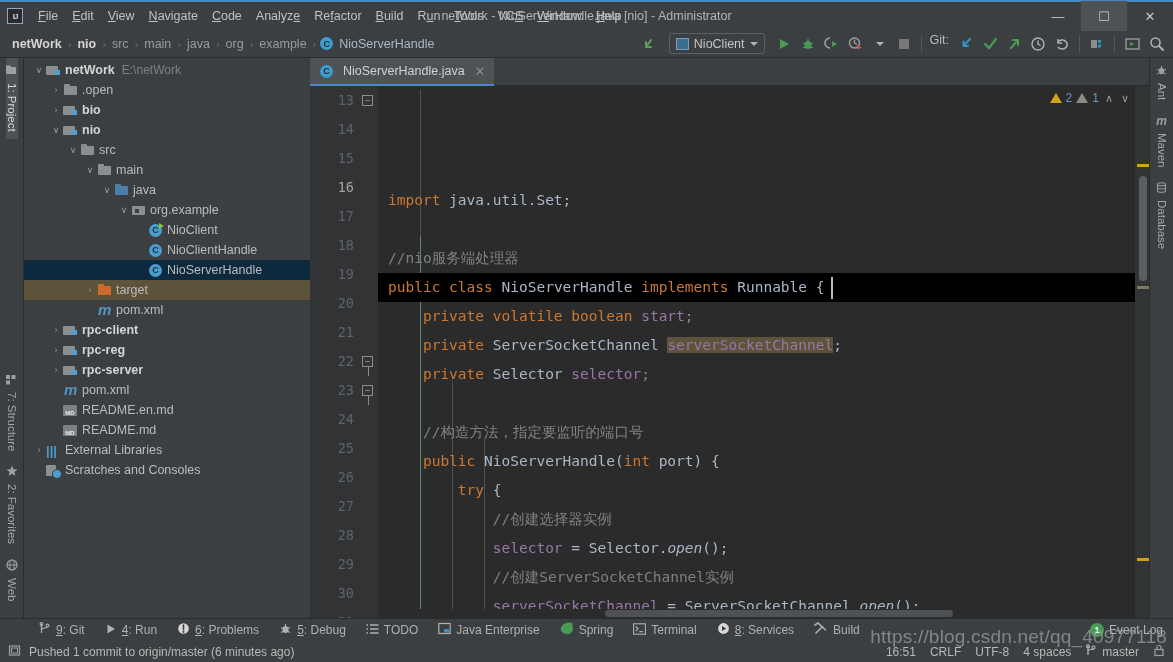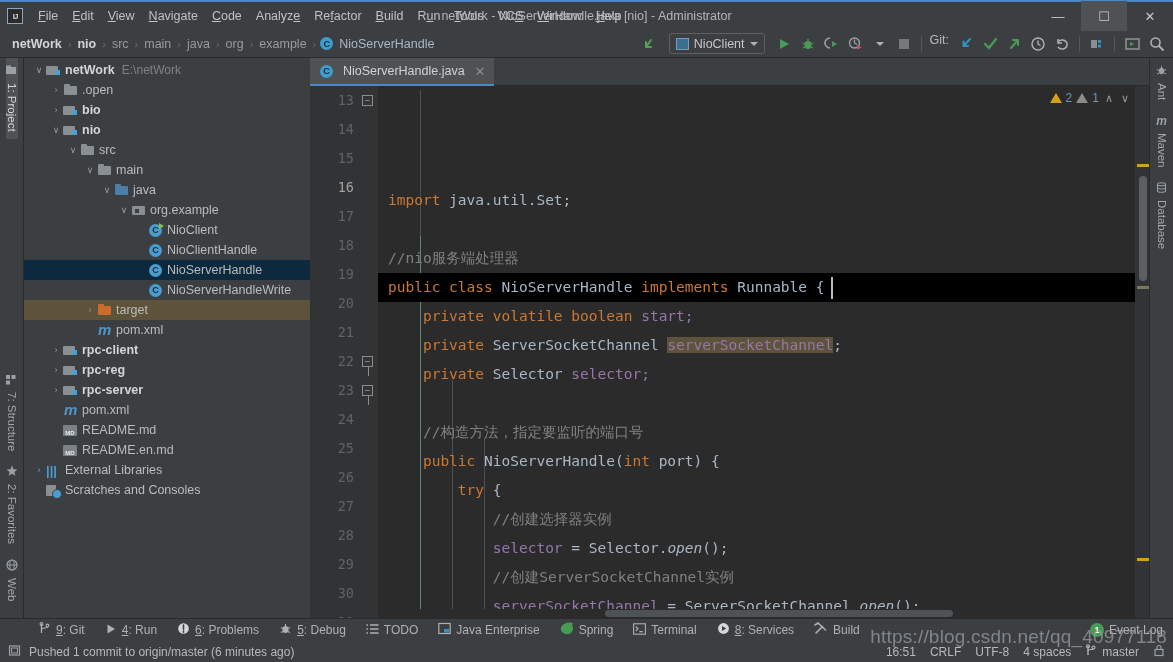--- a/index.html
+++ b/index.html
@@ -476,26 +476,20 @@
             <span class="tw"></span>
             <span class="ic ic-class"></span>
             <span class="tlabel">NioClientHandle</span>
           </div>
           <div class="tnode selected">
             <span style="width:110px;flex:0 0 110px"></span>
             <span class="tw"></span>
             <span class="ic ic-class"></span>
             <span class="tlabel">NioServerHandle</span>
           </div>
-          <div class="tnode">
-            <span style="width:110px;flex:0 0 110px"></span>
-            <span class="tw"></span>
-            <span class="ic ic-class"></span>
-            <span class="tlabel">NioServerHandleWrite</span>
-          </div>
           <div class="tnode marked">
             <span style="width:59px;flex:0 0 59px"></span>
             <span class="tw">›</span>
             <span class="ic ic-folder orange"></span>
             <span class="tlabel">target</span>
           </div>
           <div class="tnode">
             <span style="width:59px;flex:0 0 59px"></span>
             <span class="tw"></span>
             <span class="ic ic-maven"></span>
@@ -522,27 +516,27 @@
           <div class="tnode">
             <span style="width:25px;flex:0 0 25px"></span>
             <span class="tw"></span>
             <span class="ic ic-maven"></span>
             <span class="tlabel">pom.xml</span>
           </div>
           <div class="tnode">
             <span style="width:25px;flex:0 0 25px"></span>
             <span class="tw"></span>
             <span class="ic ic-md"></span>
-            <span class="tlabel">README.md</span>
+            <span class="tlabel">README.en.md</span>
           </div>
           <div class="tnode">
             <span style="width:25px;flex:0 0 25px"></span>
             <span class="tw"></span>
             <span class="ic ic-md"></span>
-            <span class="tlabel">README.en.md</span>
+            <span class="tlabel">README.md</span>
           </div>
           <div class="tnode">
             <span style="width:8px;flex:0 0 8px"></span>
             <span class="tw">›</span>
             <span class="ic ic-lib"></span>
             <span class="tlabel">External Libraries</span>
           </div>
           <div class="tnode">
             <span style="width:8px;flex:0 0 8px"></span>
             <span class="tw"></span>

